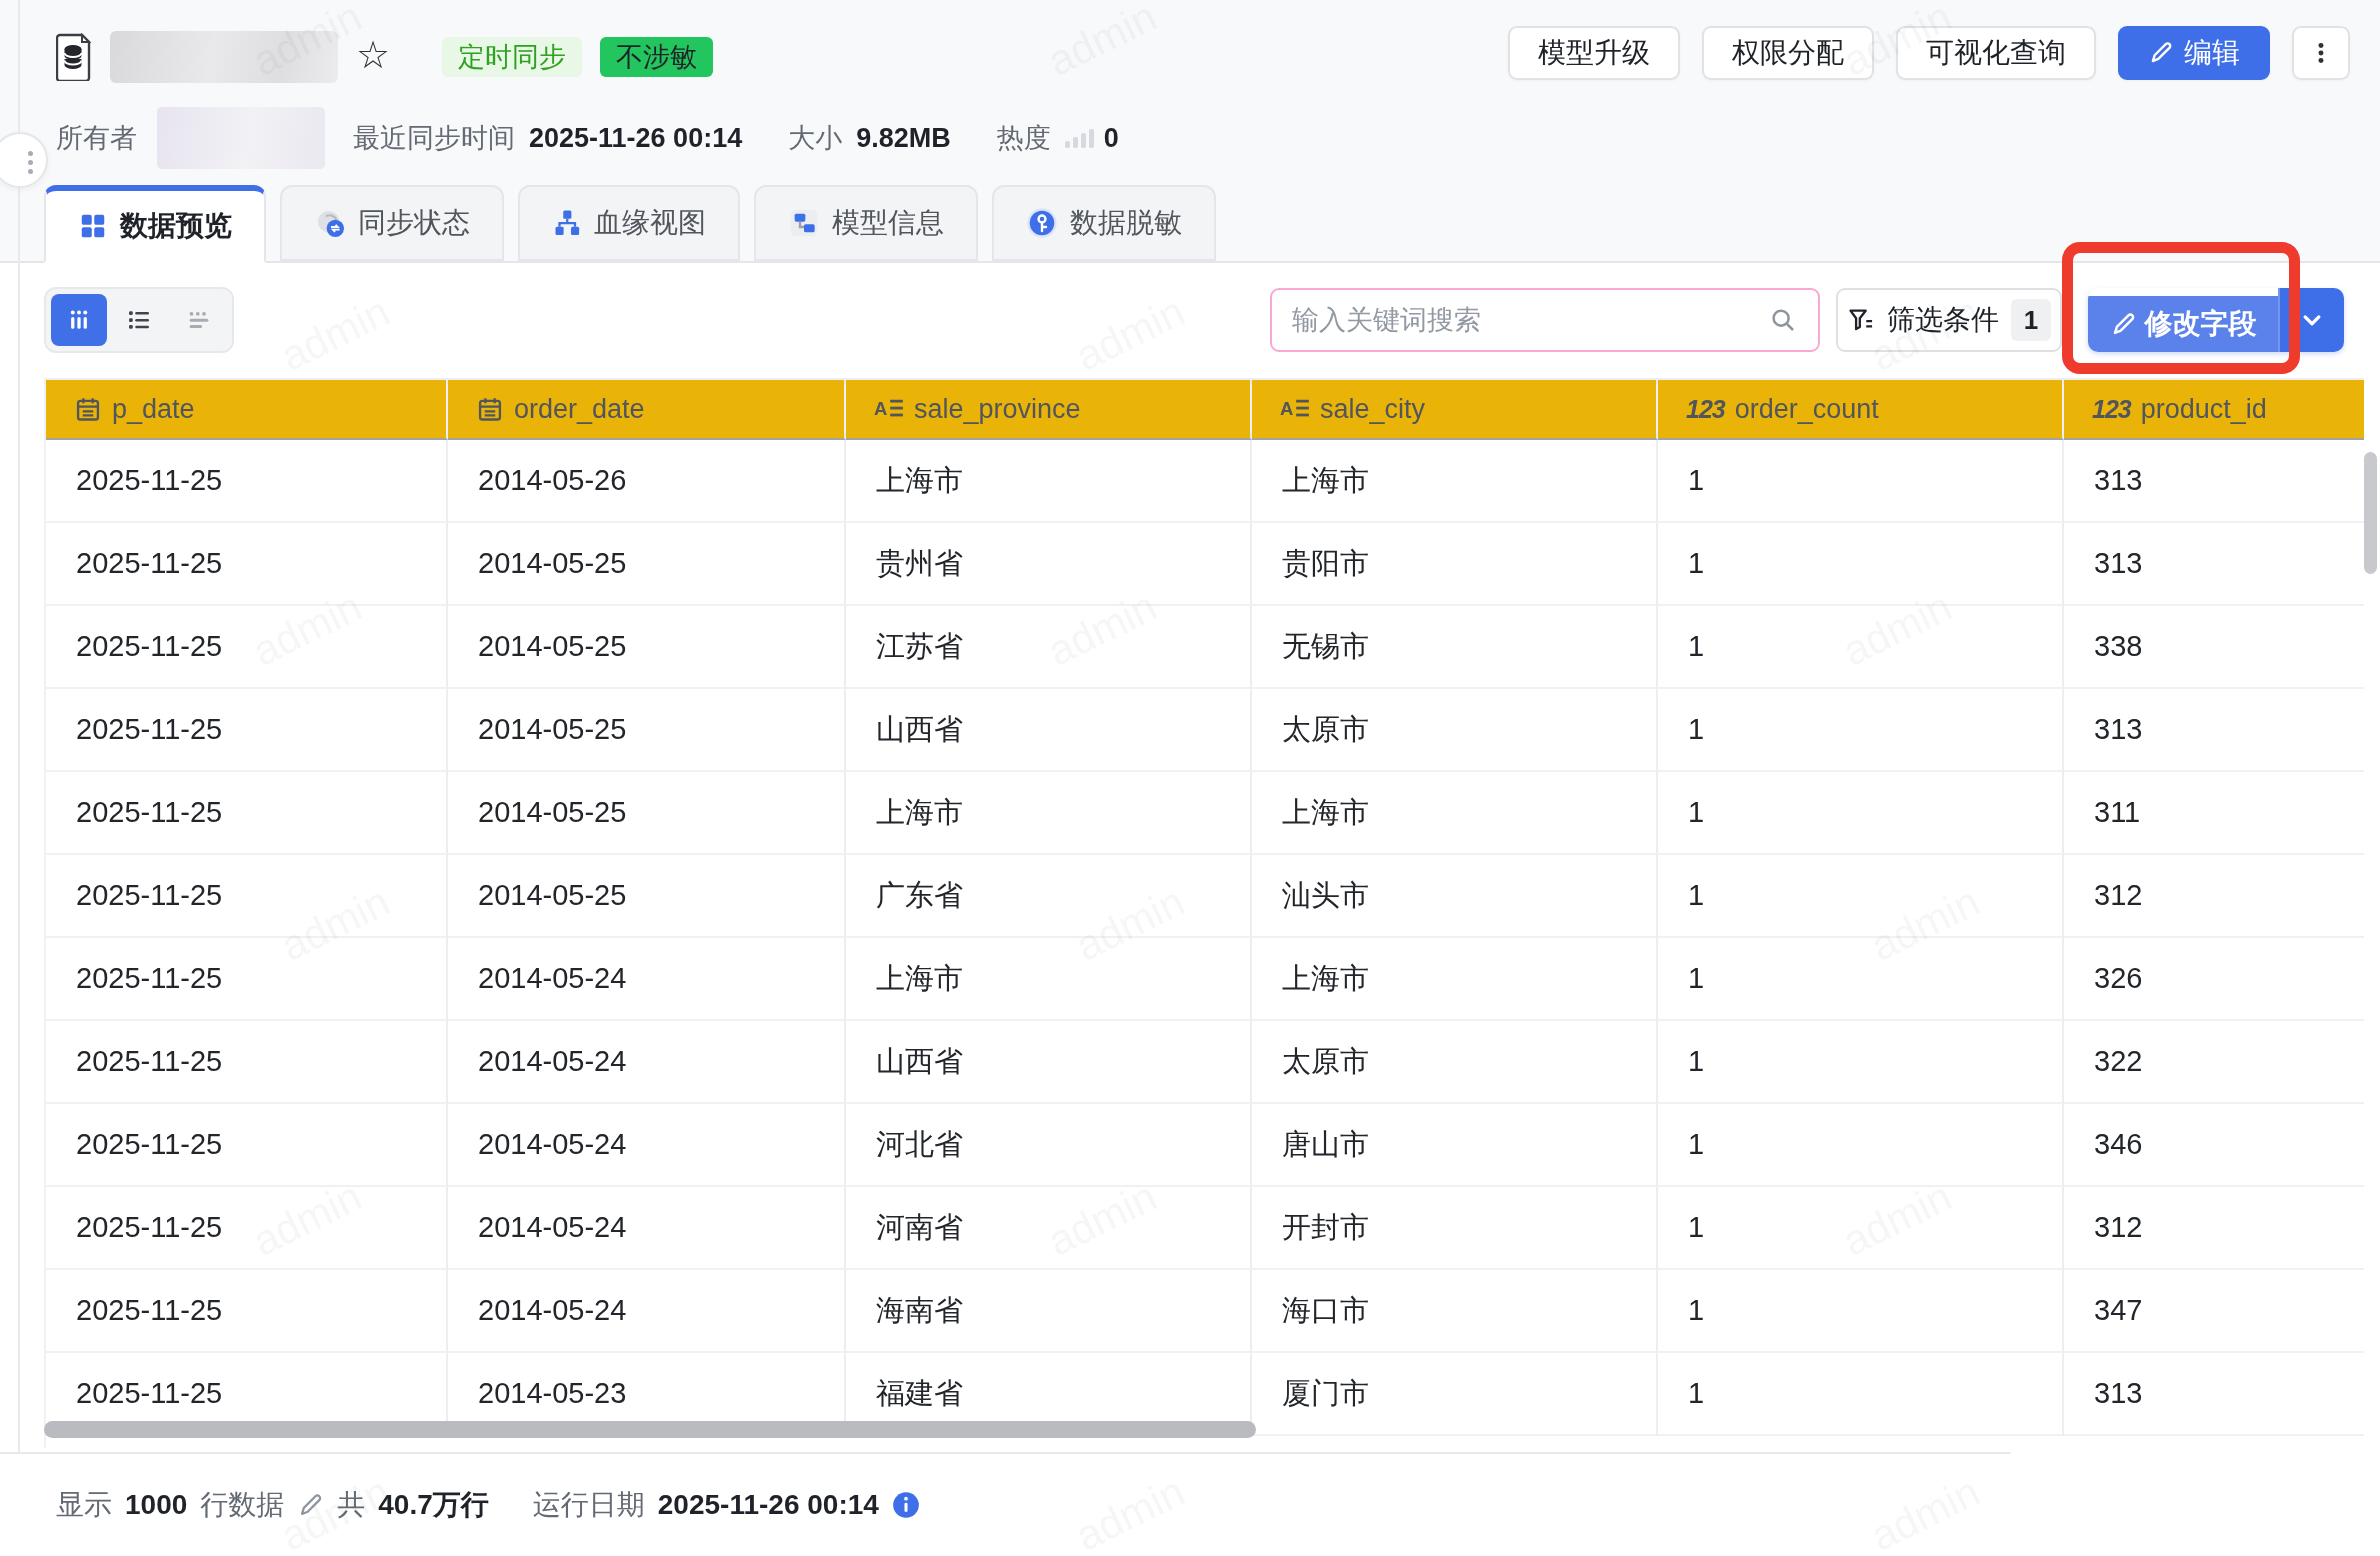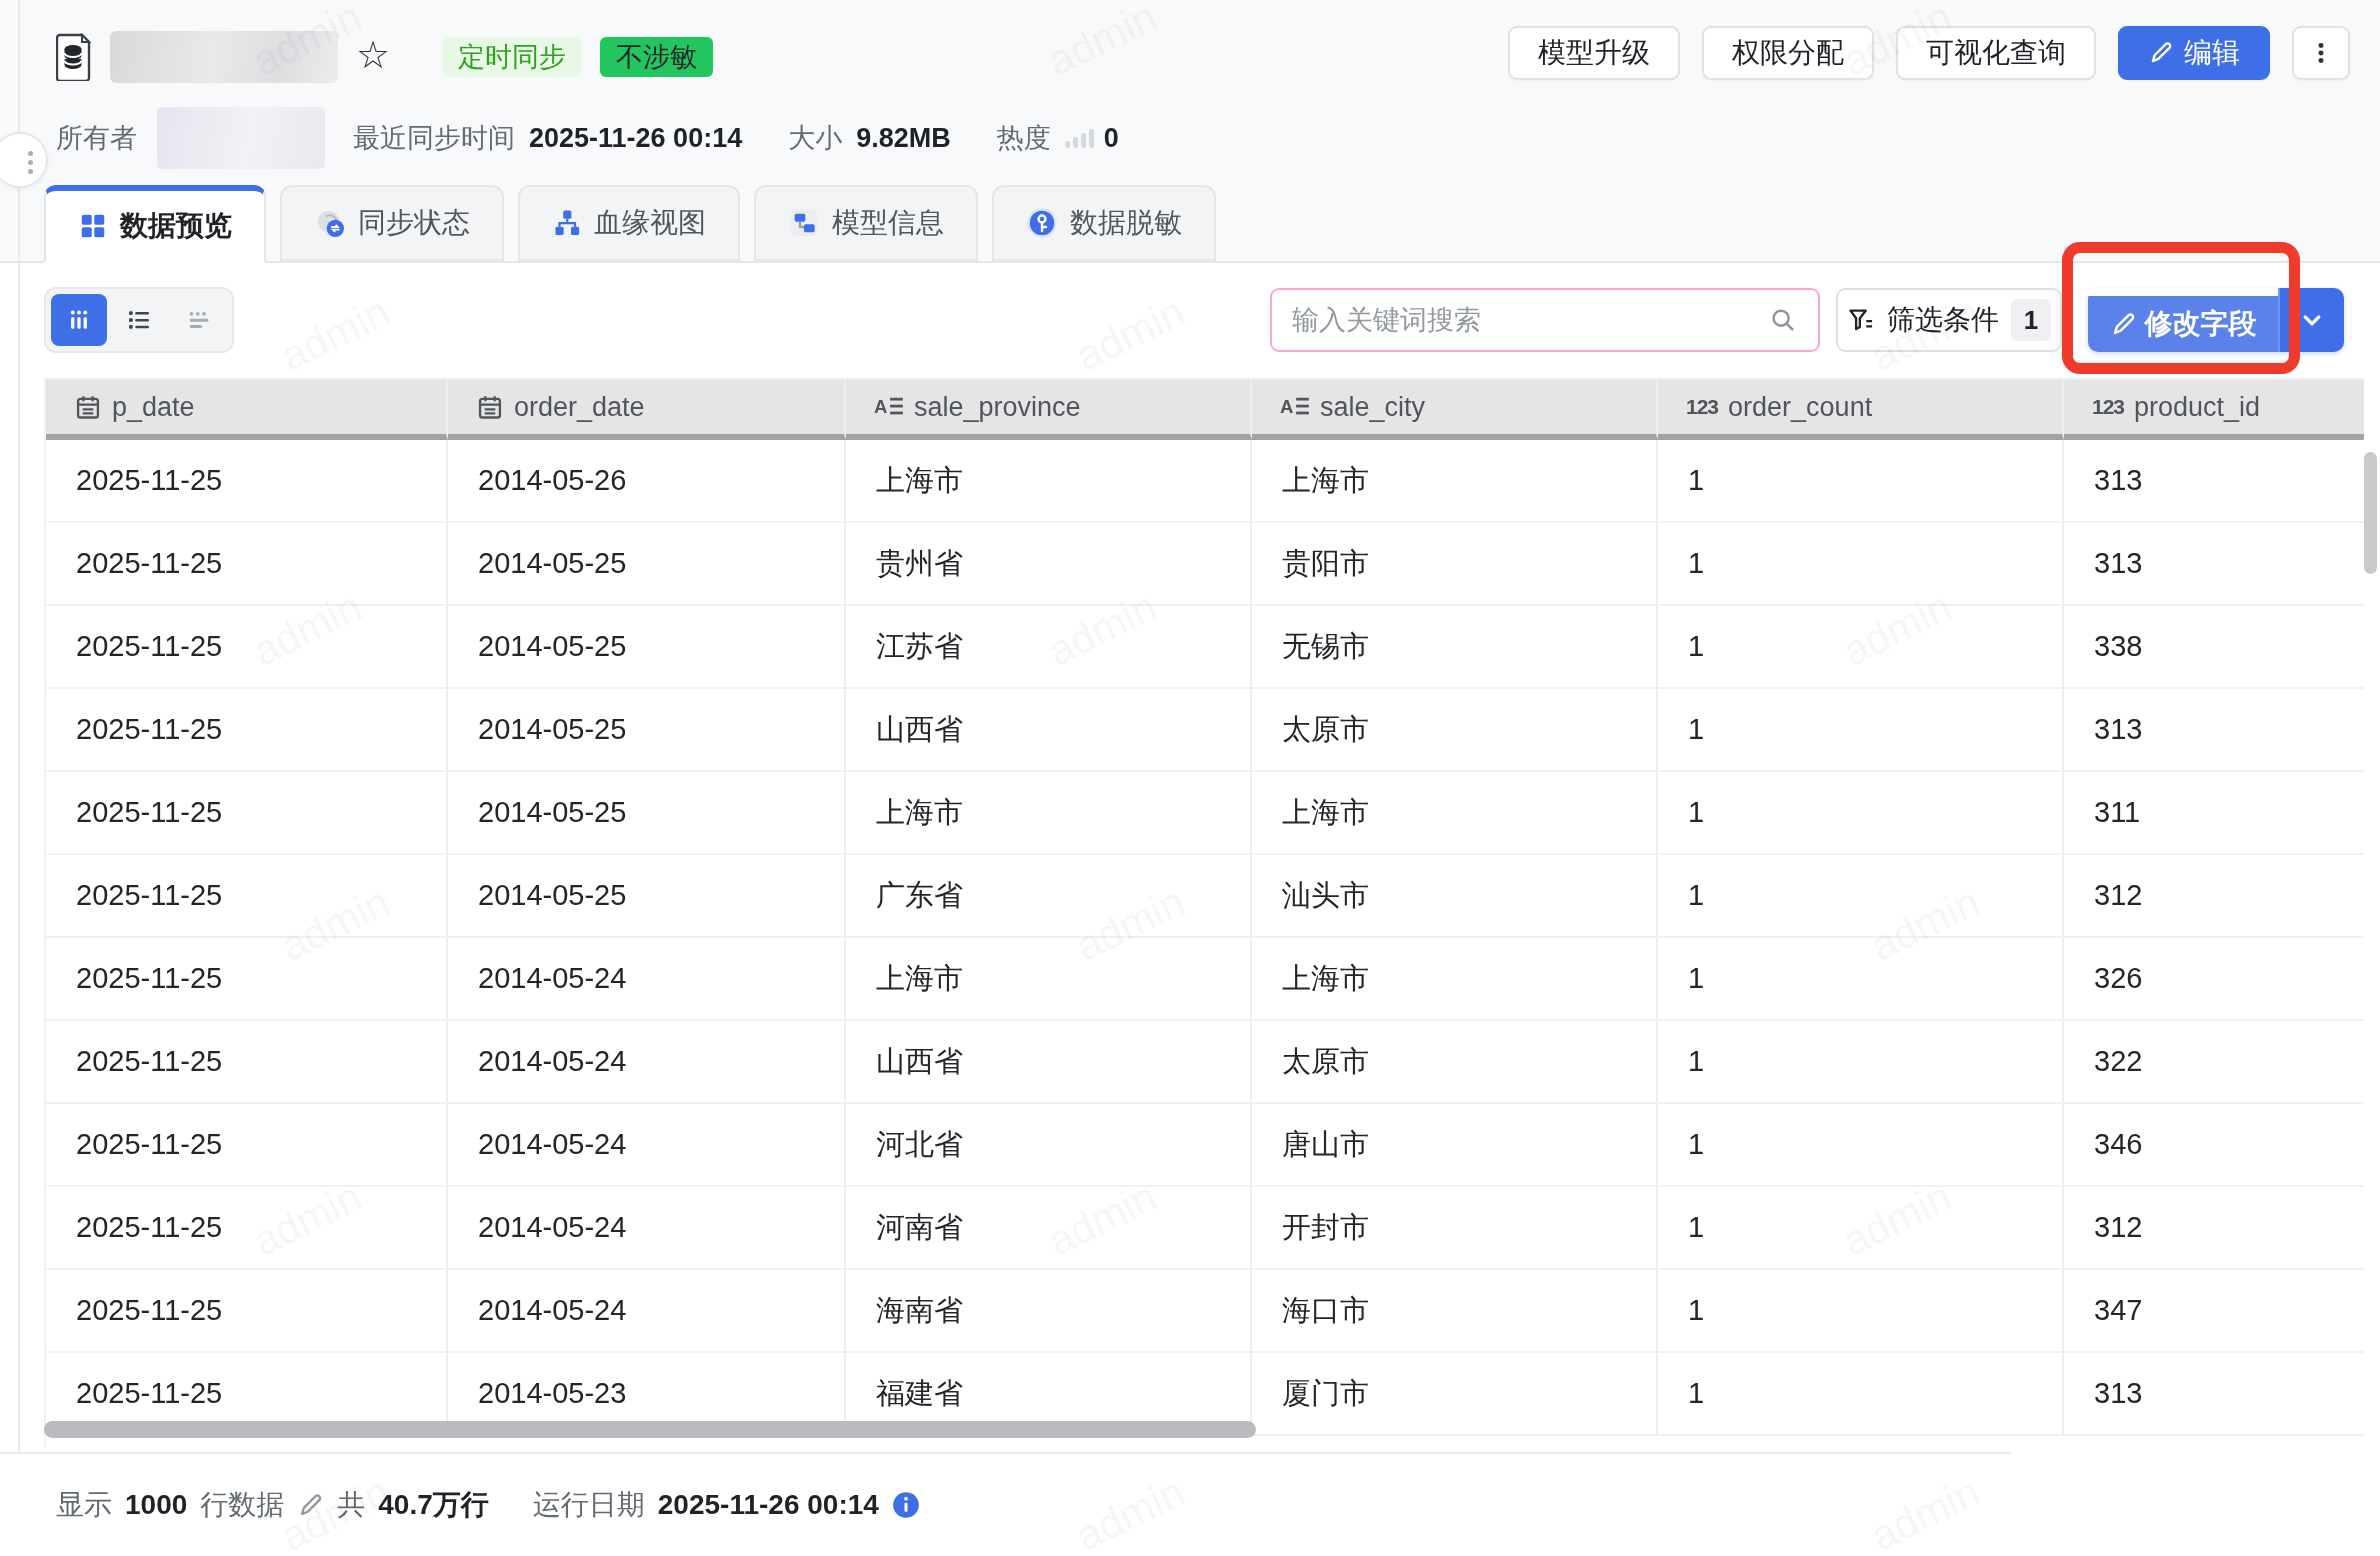--- a/index.html
+++ b/index.html
@@ -81,29 +81,29 @@
   .split-arrow { width:66px; background:#3E6FE8; display:flex; align-items:center; justify-content:center;
         cursor:pointer; border-left:2px solid rgba(255,255,255,0.28); }
   .red-annotation { position:absolute; left:2062px; top:242px; width:238px; height:132px; z-index:65;
         border:11px solid #EE3B2C; border-radius:18px; pointer-events:none; }
 
   
   .table-wrap { position:absolute; left:44px; top:378px; width:2320px; height:1070px; overflow:hidden;
         border-left:2px solid #F0F1F3; }
   table { border-collapse:separate; border-spacing:0; table-layout:fixed; width:2320px; }
   col.c0{width:402px} col.c1{width:398px} col.c2{width:406px} col.c3{width:406px} col.c4{width:406px} col.c5{width:auto}
-  thead th { height:62px; background:#e5e5e5; border-bottom:6px solid #a3a3a3; border-top:2px solid #EDEEF1;
+  thead th { height:62px; background:#eab308; border-bottom:2px solid #a3a3a3; border-top:2px solid #EDEEF1;
         border-right:2px solid #EDEEF1; text-align:left; padding-left:28px; font-size:27px; font-weight:normal;
         color:#51565D; white-space:nowrap; }
   thead th:last-child { border-right:none; }
   thead th .hwrap { display:flex; align-items:center; gap:10px; }
   tbody td { height:83px; border-bottom:2px solid #F0F1F3; border-right:2px solid #EDEEF1;
         padding-left:30px; font-size:29px; color:#22252A; background:#fff; white-space:nowrap; }
   tbody td:last-child { border-right:none; }
-  .num-glyph { font-size:21px; font-weight:bold; letter-spacing:-1px; color:#51565D; }
+  .num-glyph { font-size:25px; font-weight:bold; letter-spacing:-1px; color:#51565D; font-style:italic;}
 
   .v-scroll { position:absolute; left:2364px; top:452px; width:13px; height:122px; border-radius:7px; background:#C7C9CD; z-index:8;}
   .h-scroll { position:absolute; left:44px; top:1421px; width:1212px; height:17px; border-radius:9px; background:#B9BBC0; z-index:8;}
 
   
   .footer { position:absolute; left:0; top:1452px; width:2011px; height:104px; background:#fff;
         border-top:2px solid #E8EAED; display:flex; align-items:center; padding-left:56px; gap:13px; font-size:28px; }
   .f-gray { color:#646A73; } .f-dark { color:#1F2329; font-weight:bold; }
   .f-gap { width:18px; }
 

